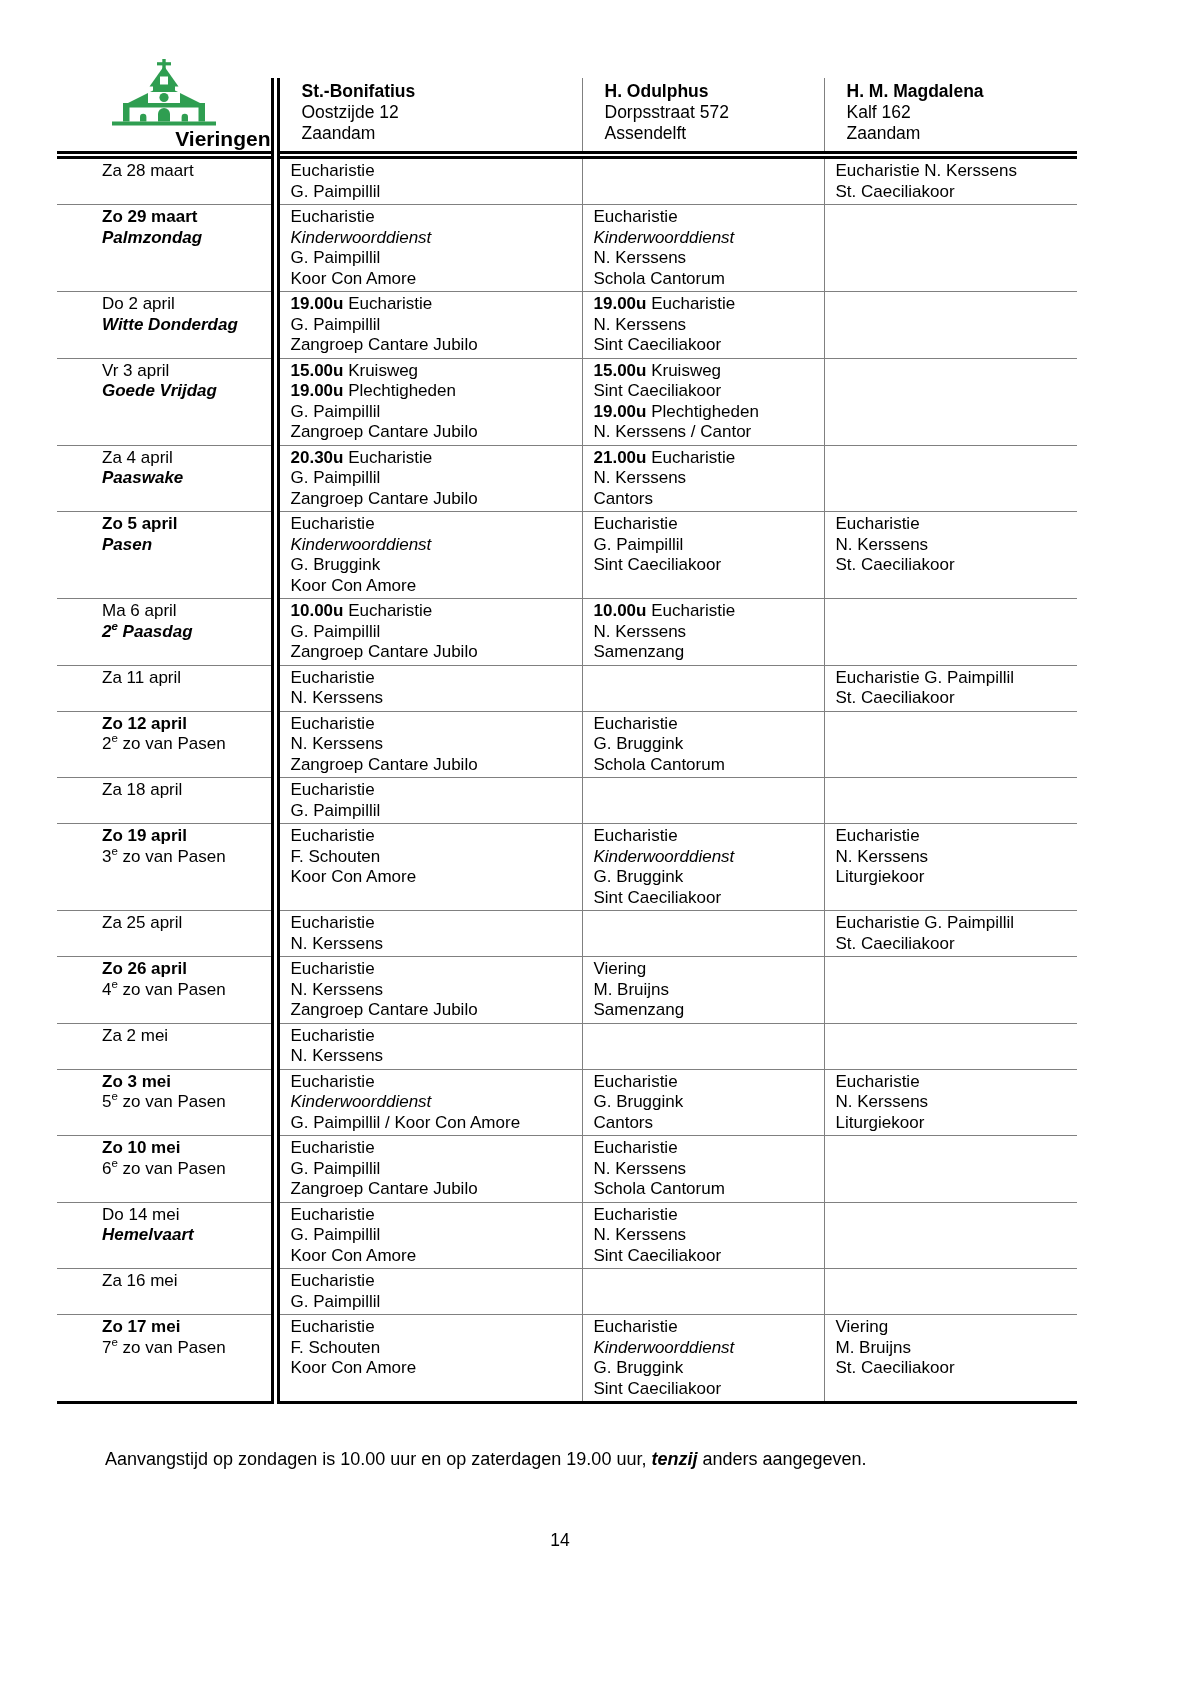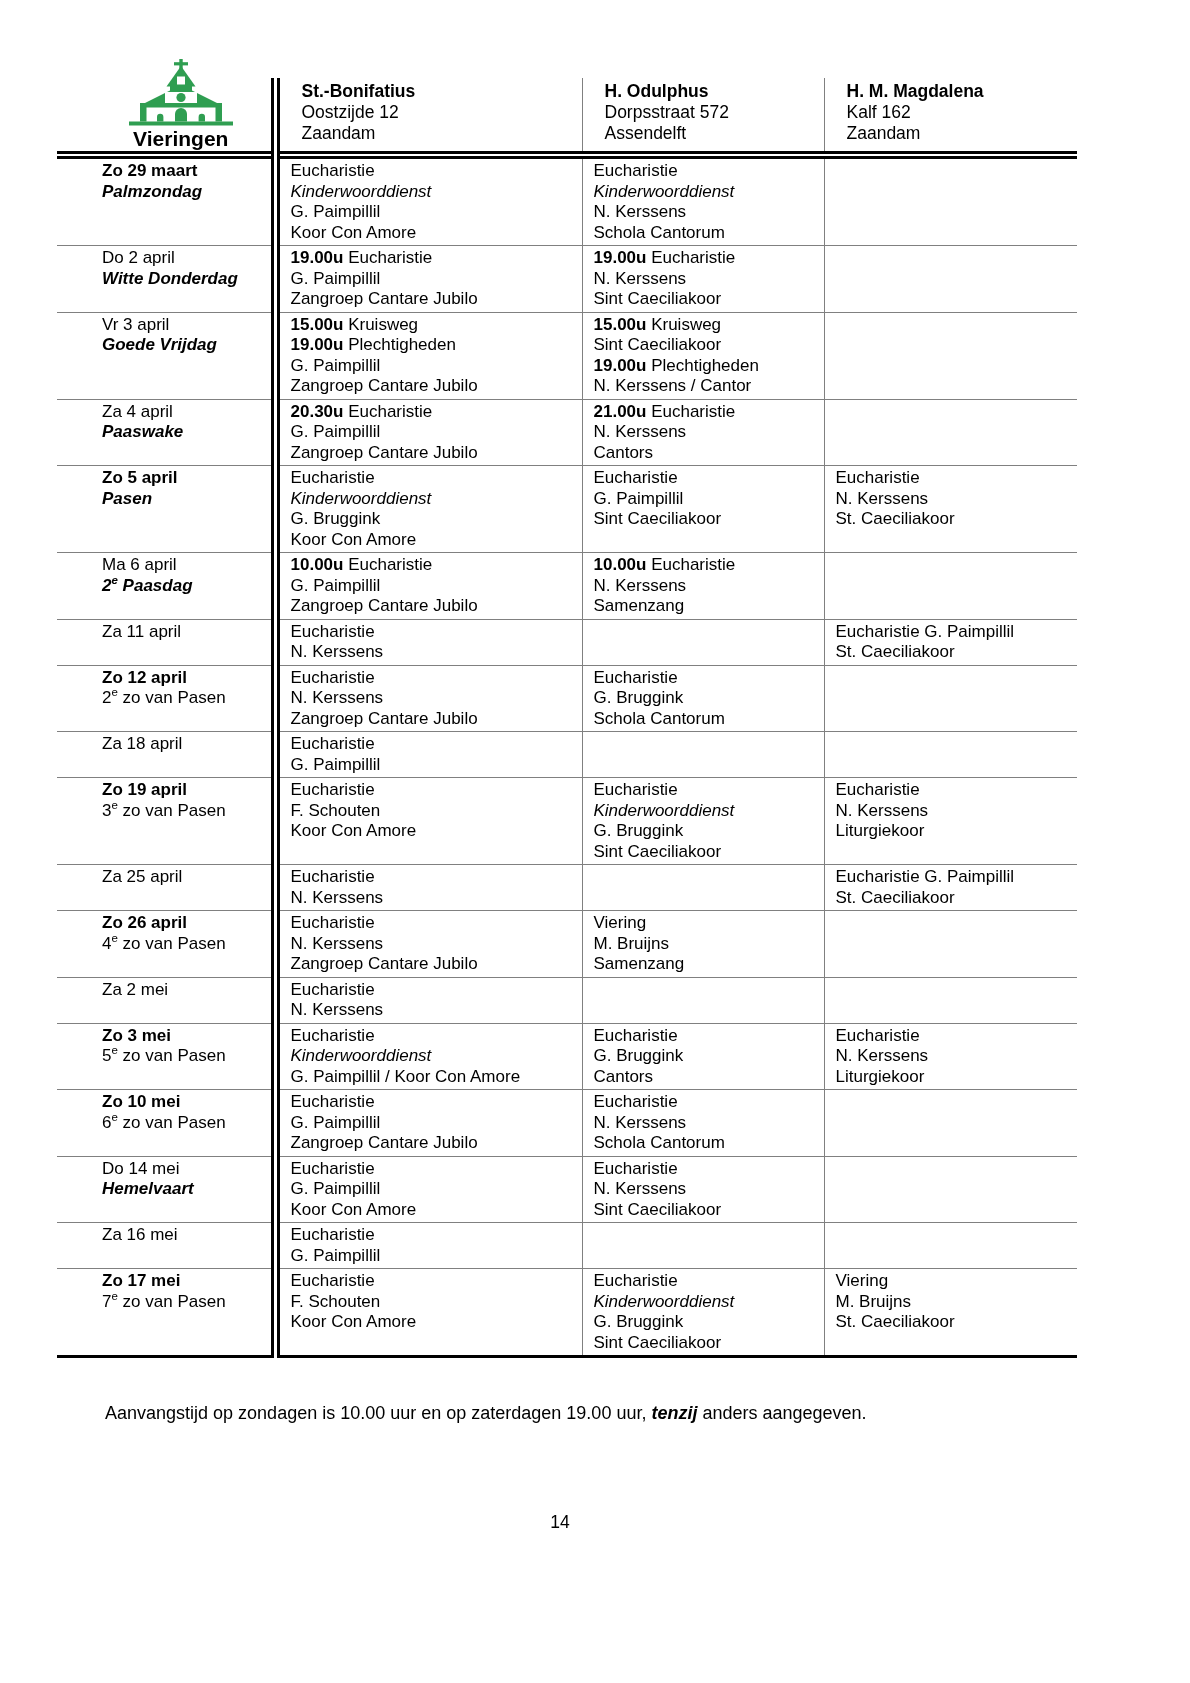--- a/index.html
+++ b/index.html
@@ -8,34 +8,34 @@
     font-family:"Liberation Sans",sans-serif;
     overflow:hidden;
   }
   table.vtable{
     border-collapse:collapse;table-layout:fixed;
     margin:78px 0 0 57px;width:1020px;
   }
   th,td{vertical-align:top;text-align:left;font-weight:normal;padding:0;}
   thead th{border-bottom:8px double #000;}
   th.corner{position:relative;}
-  .corner-inner{position:absolute;left:17px;bottom:0;width:100%;text-align:center;}
+  .corner-inner{position:absolute;left:0;bottom:0;width:100%;text-align:right;}
   .corner-inner svg{display:block;margin:0 auto 1px auto;}
   .v-title{font-size:21px;font-weight:bold;line-height:24px;}
   th.church-head{padding:3px 6px 7px 22px;font-size:17.5px;line-height:21px;}
   .church-name{font-weight:bold;}
   td{font-size:17px;line-height:20.5px;padding:2px 6px 2px 11px;}
   td.date-cell{padding-left:45px;}
   th.dbl,td.dbl{border-left:9px double #000;}
   th.thin,td.thin{border-left:1.5px solid #808080;}
   tbody tr + tr{border-top:1.5px solid #808080;}
   tbody tr:last-child{border-bottom:3.5px solid #000;}
   sup{font-size:11.5px;line-height:0;vertical-align:super;}
   .note{margin:44px 0 0 105px;font-size:18px;line-height:22px;}
-  .pagenum{width:1120px;margin-top:88px;text-align:center;font-size:17.5px;}
+  .pagenum{width:1120px;margin-top:60px;text-align:center;font-size:17.5px;}
 </style>
 </head>
 <body>
 
 <table class="vtable">
   <colgroup>
     <col style="width:218px">
       <col style="width:307px">
       <col style="width:242px">
       <col style="width:253px">
@@ -77,20 +77,34 @@
       <th class="church-head thin">
         <div class="church-name">H. M. Magdalena</div>
         <div>Kalf 162</div>
         <div>Zaandam</div>
       </th>
     </tr>
   </thead>
   <tbody>
       <tr>
         <td class="date-cell">
+          <div class="line">Za 28 maart</div>
+        </td>
+        <td class="svc-cell dbl">
+          <div class="line">Eucharistie</div>
+          <div class="line">G. Paimpillil</div>
+        </td>
+        <td class="svc-cell thin"></td>
+        <td class="svc-cell thin">
+          <div class="line">Eucharistie N. Kerssens</div>
+          <div class="line">St. Caeciliakoor</div>
+        </td>
+      </tr>
+      <tr>
+        <td class="date-cell">
           <div class="line"><b>Zo 29 maart</b></div>
           <div class="line"><b><i>Palmzondag</i></b></div>
         </td>
         <td class="svc-cell dbl">
           <div class="line">Eucharistie</div>
           <div class="line"><i>Kinderwoorddienst</i></div>
           <div class="line">G. Paimpillil</div>
           <div class="line">Koor Con Amore</div>
         </td>
         <td class="svc-cell thin">

